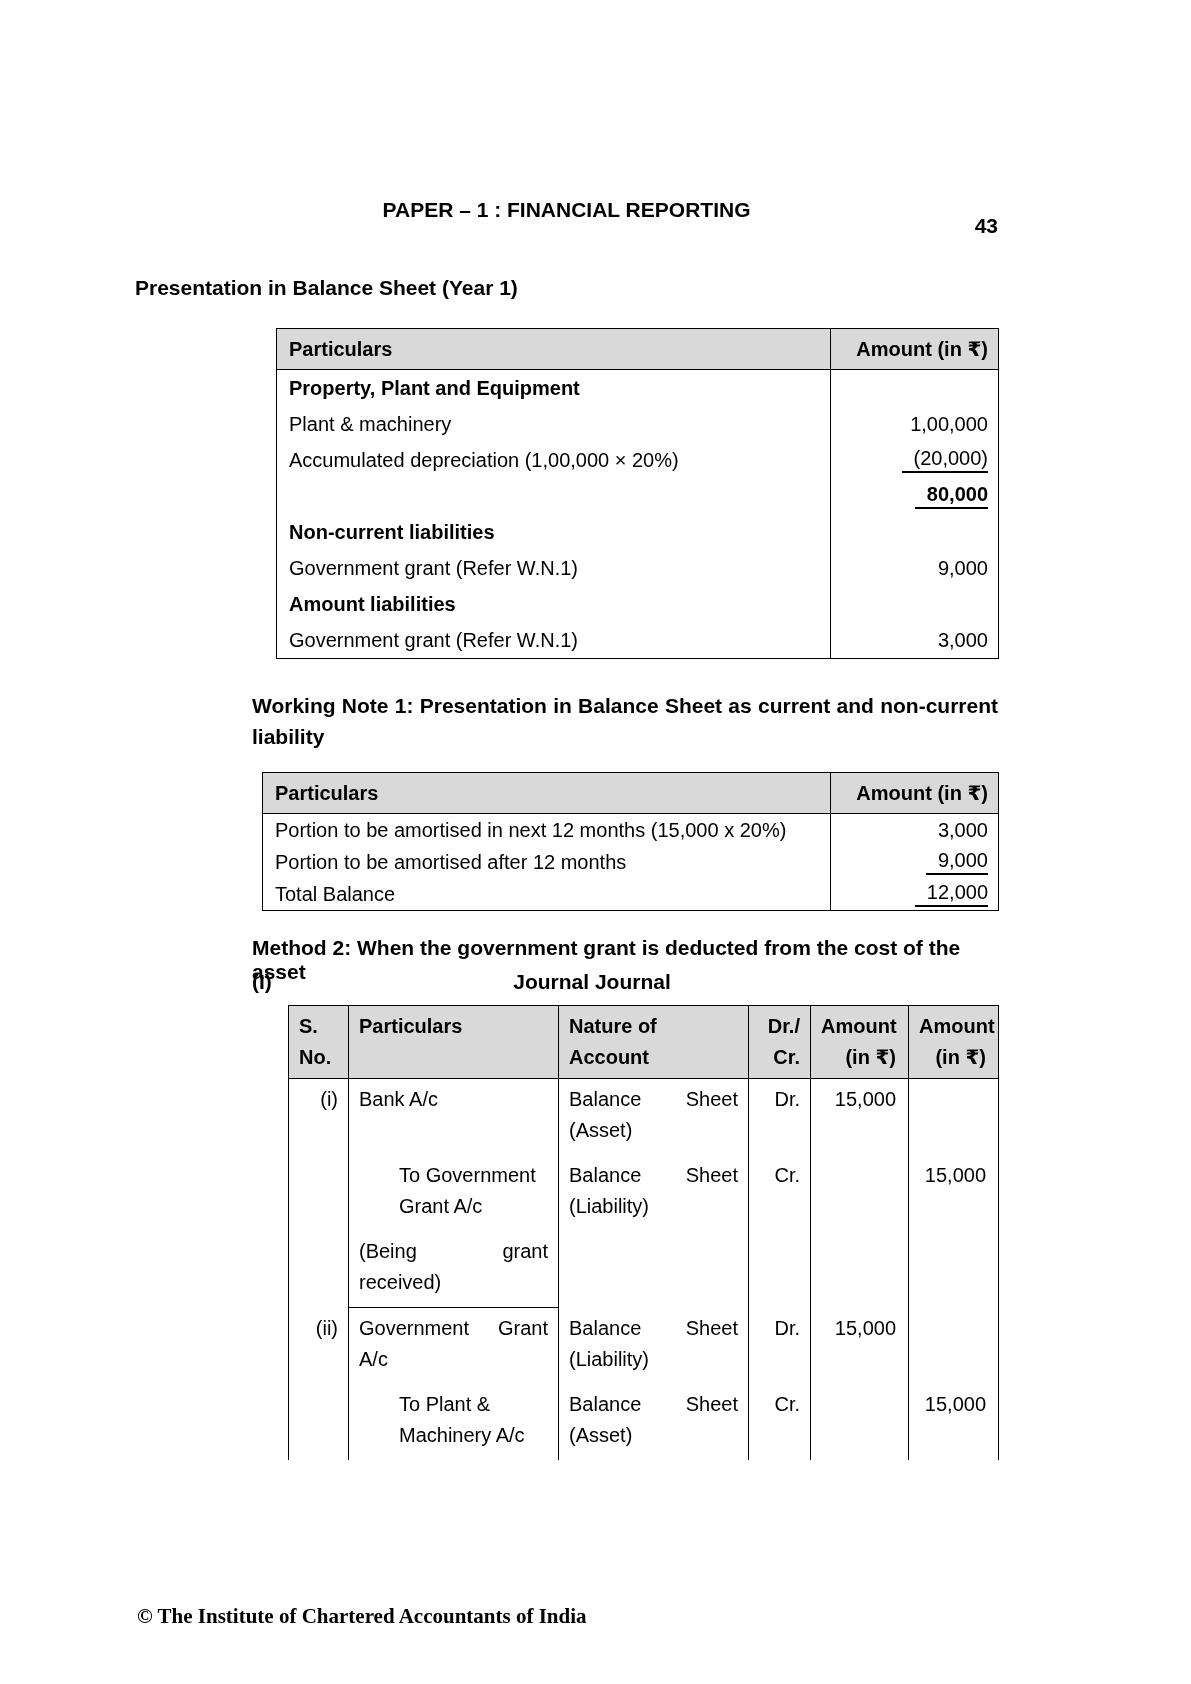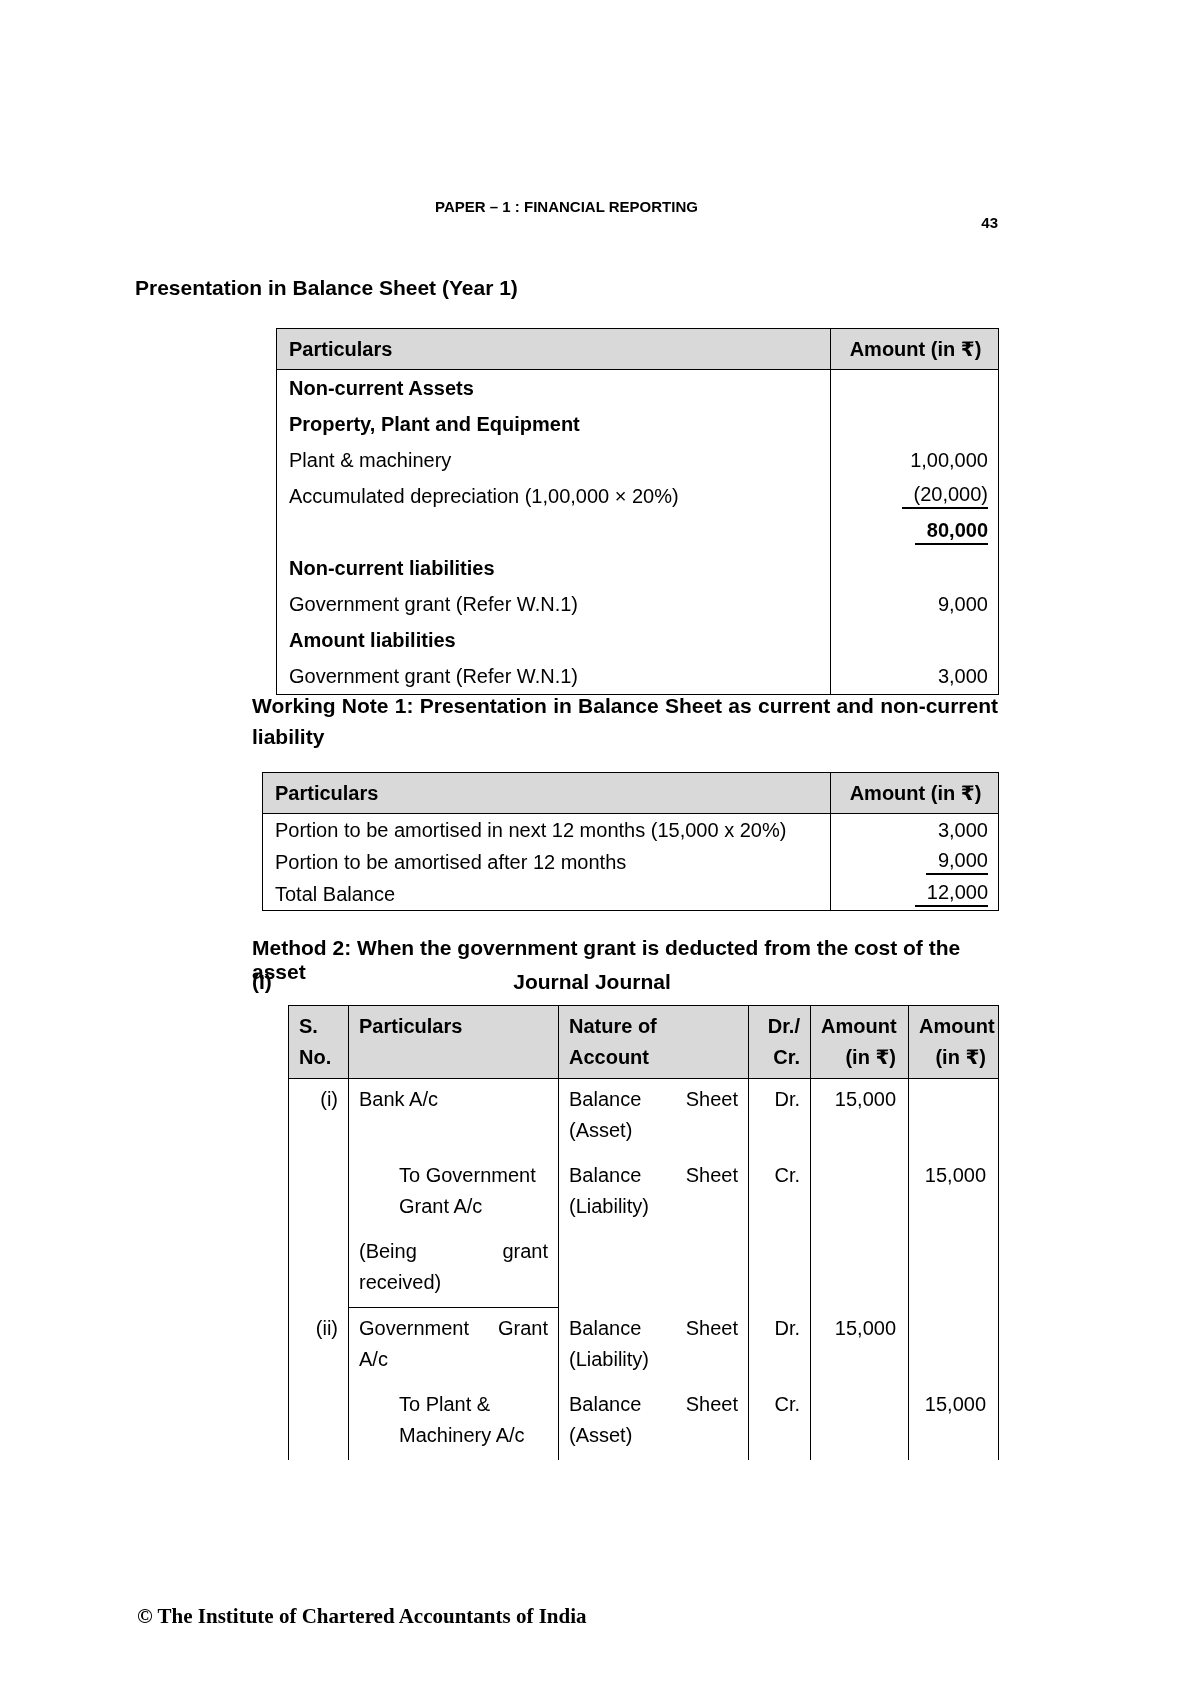--- a/index.html
+++ b/index.html
@@ -7,31 +7,31 @@
   }
   html,body{margin:0;padding:0;}
   body{
     width:1191px;height:1684px;position:relative;background:var(--bg);
     font-family:"Liberation Sans","DejaVu Sans",sans-serif;color:var(--txt);
     overflow:hidden;
   }
   .abs{position:absolute;}
   .b{font-weight:bold;}
   
-  .page-header{top:198px;left:135px;width:863px;text-align:center;font-size:15px;font-weight:bold;}
+  .page-header{top:198px;left:135px;width:863px;text-align:center;font-size:21px;font-weight:bold;}
   .page-num{position:absolute;right:0;top:0;font-weight:bold;margin-top:16px;}
   .title1{top:276px;left:135px;width:863px;text-align:left;font-size:21px;font-weight:bold;}
   
   .tbl{border-collapse:collapse;width:100%;font-size:20px;table-layout:fixed;}
   .tbl,.tbl th{border:1.5px solid var(--bd);}
   .tbl thead th{
     background:var(--hdr);font-weight:bold;text-align:left;height:40px;
     padding:0 12px;border-bottom:1.5px solid var(--bd);
   }
-  .tbl th.amt-h{text-align:center;padding-right:10px;}
+  .tbl th.amt-h{text-align:right;padding-right:10px;}
   .tbl td{padding:0 12px;vertical-align:middle;}
   .tbl td.lbl{border-right:1.5px solid var(--bd);}
   .tbl th.lbl-h{border-right:1.5px solid var(--bd);}
   .tbl td.amt{text-align:right;padding-right:10px;}
   .bs1 tbody td{height:36px;}
   .bs2 tbody td{height:32px;}
   .u{display:inline-block;border-bottom:2px solid var(--bd);padding:0 0 1px 12px;}
   
   .wn{top:690px;left:252px;width:746px;font-size:21px;font-weight:bold;line-height:31px;}
   .just-line{text-align:justify;text-align-last:justify;}
@@ -72,24 +72,20 @@
         <col style="width:554px">
         <col style="width:168px">
       </colgroup>
     <thead>
       <tr>
         <th class="lbl-h">Particulars</th>
         <th class="amt-h">Amount (in ₹)</th>
       </tr>
     </thead>
     <tbody>
-        <tr>
-          <td class="lbl b">Non-current Assets</td>
-          <td class="amt"></td>
-        </tr>
         <tr>
           <td class="lbl b">Property, Plant and Equipment</td>
           <td class="amt"></td>
         </tr>
         <tr>
           <td class="lbl">Plant &amp; machinery</td>
           <td class="amt"><span>1,00,000</span></td>
         </tr>
         <tr>
           <td class="lbl">Accumulated depreciation (1,00,000 × 20%)</td>

